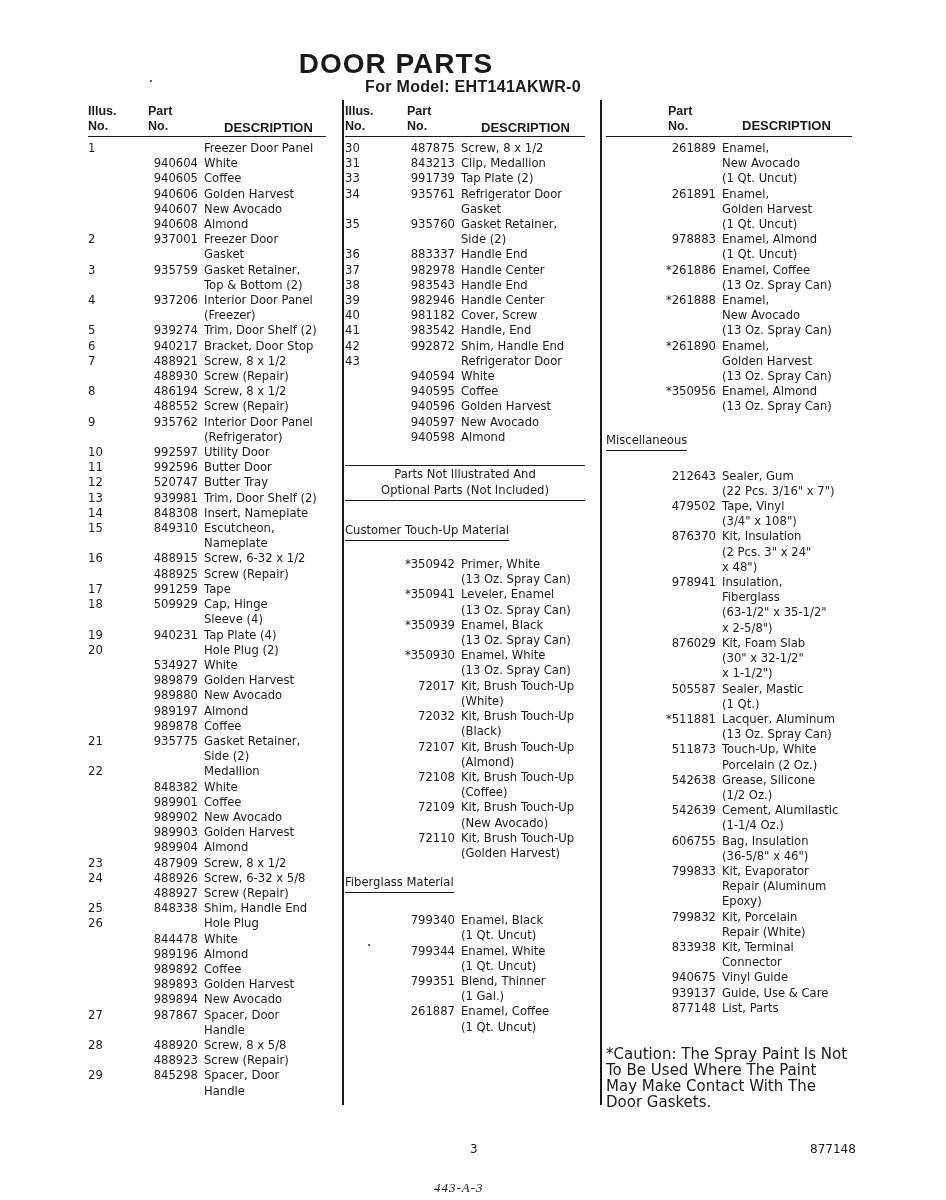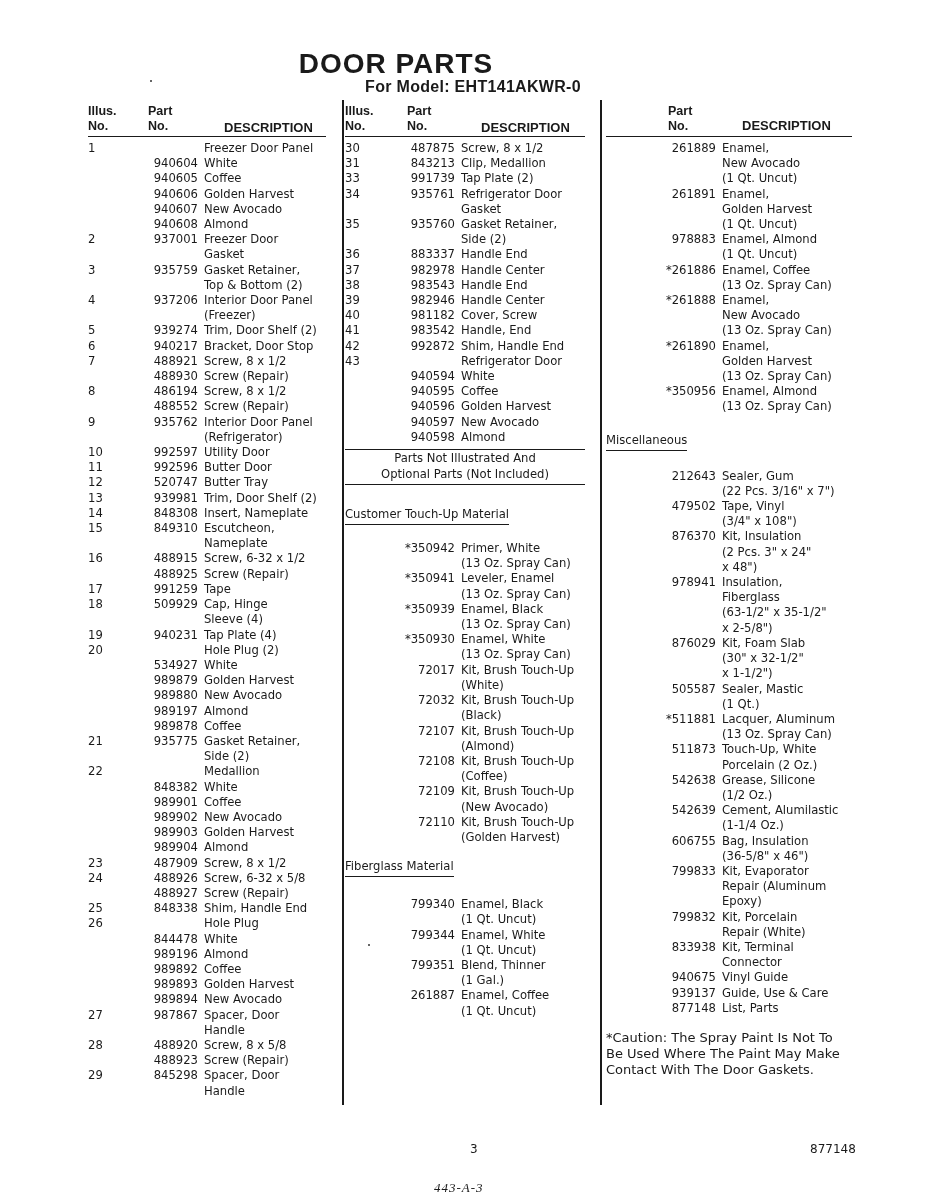--- a/index.html
+++ b/index.html
@@ -21,25 +21,25 @@
          font-weight: bold; font-size: 12.5px; line-height: 15px; border-bottom: 1.5px solid #1a1a1a; }
   .hdr .illus { position: absolute; left: 0; top: 2px; }
   .hdr .part { position: absolute; top: 2px; }
   .hdr .desc { position: absolute; bottom: 1px; font-size: 13px; }
   .rows { margin-top: 4px; font-size: 11.6px; line-height: 15.2px; }
   .row { display: flex; }
   .row .i { width: 52px; flex: none; }
   .row .p { width: 58px; flex: none; text-align: right; padding-right: 6px; }
   .row .d { flex: 1; white-space: pre-line; }
   .col-c .row .p, .col-b .sec .row .p { width: 110px; }
-  .note-box { margin-top: 4px; border-top: 1.5px solid #1a1a1a; border-bottom: 1.5px solid #1a1a1a;
+  .note-box { margin-top: 20px; border-top: 1.5px solid #1a1a1a; border-bottom: 1.5px solid #1a1a1a;
               text-align: center; font-size: 11.6px; line-height: 15.5px; padding: 1px 0 2px; }
   .sec-title { font-size: 11.6px; line-height: 15px; display: inline-block;
                border-bottom: 1.2px solid #1a1a1a; padding-bottom: 2px; }
-  .caution { font-size: 13px; line-height: 16px; margin-top: 14px; }
+  .caution { font-size: 15px; line-height: 16px; margin-top: 30px; }
   .page-num { position: absolute; left: 470px; top: 1142px; font-size: 12px; }
   .doc-num { position: absolute; left: 810px; top: 1142px; font-size: 12px; }
   .handwrite { position: absolute; left: 434px; top: 1180px; font-size: 13px; font-style: italic;
                font-family: Liberation Serif, serif; letter-spacing: 1px; }
   .speck { position: absolute; width: 2px; height: 2px; background: #666; }
 </style>
 </head>
 <body>
 
 <div class="title"><span>DOOR PARTS</span></div>

